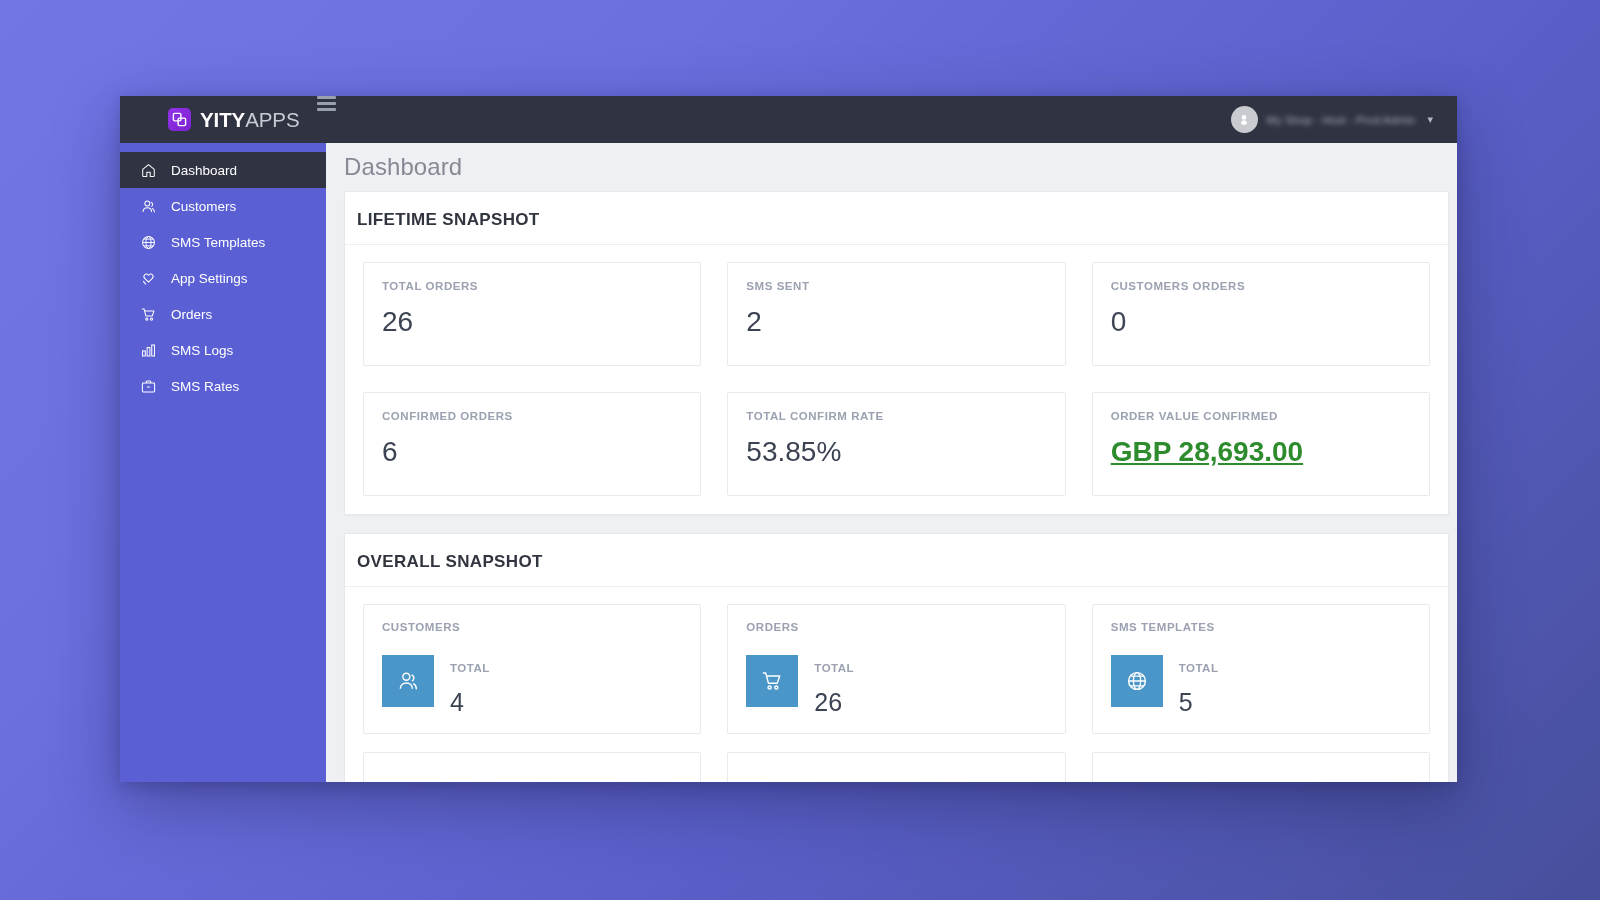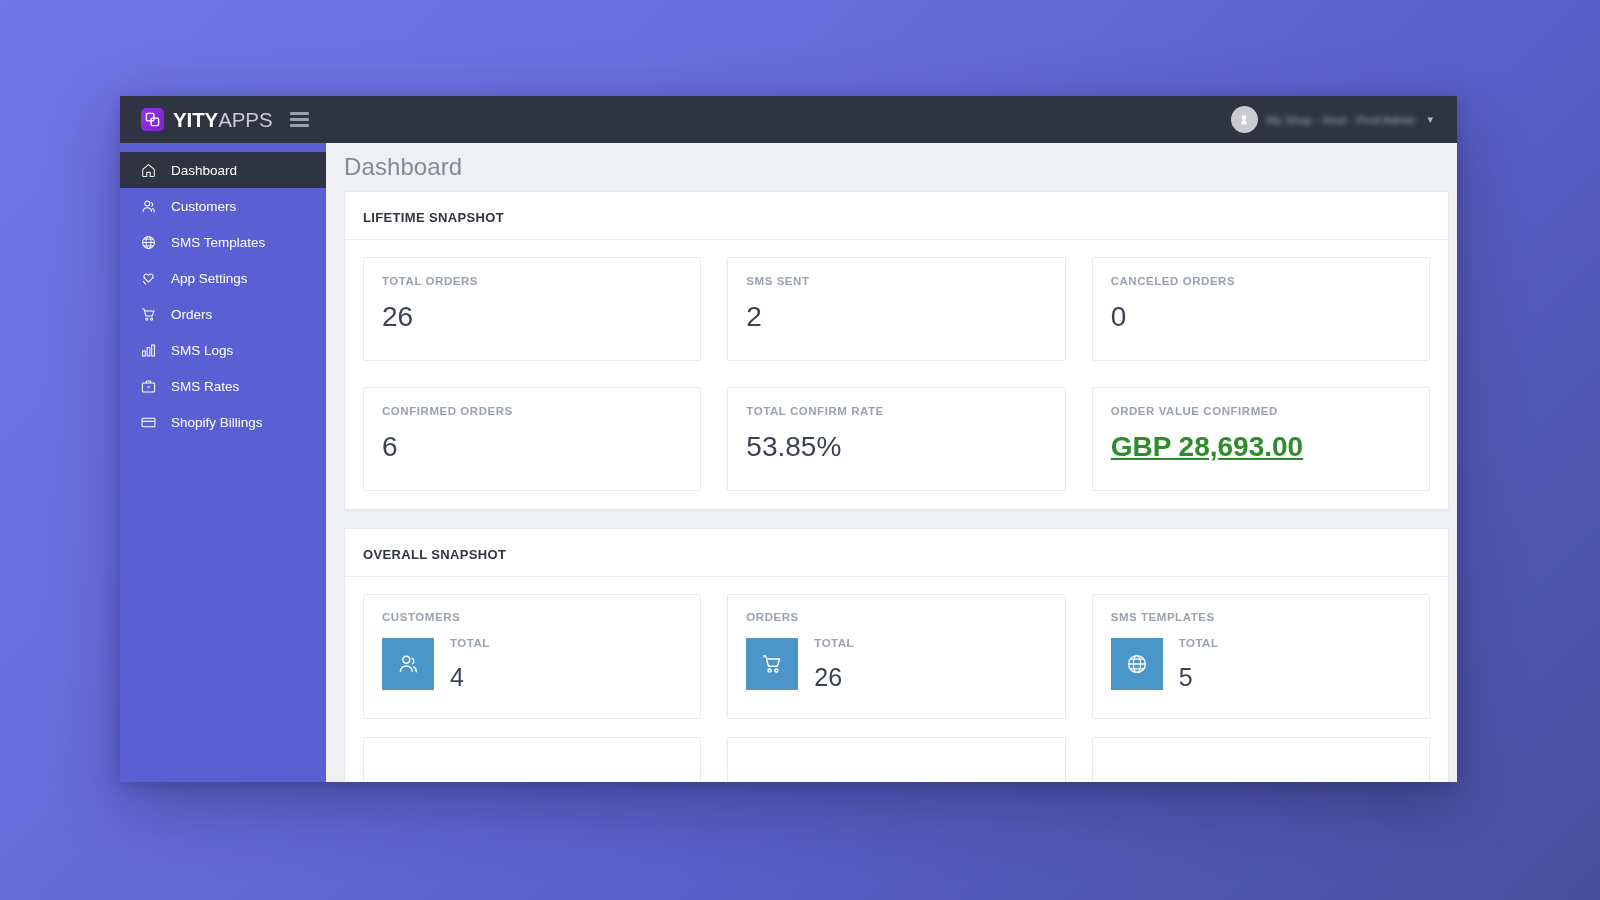--- a/index.html
+++ b/index.html
@@ -29,21 +29,21 @@
   }
 
   
   .topbar {
     position: absolute;
     left: 0; top: 0;
     width: 100%;
     height: 47px;
     background: #2f3342;
     display: flex;
-    align-items: center;
+    padding-left: 27px;
   }
 
   .brand {
     display: flex;
     align-items: center;
     padding-left: 21px;
     gap: 9px;
   }
 
   .brand-logo {
@@ -181,25 +181,25 @@
 
   .panel {
     background: #ffffff;
     margin: 0 8px 18px 18px;
     border: 1px solid #e6e8ec;
     border-radius: 2px;
     box-shadow: 0 1px 2px rgba(0,0,0,0.035);
   }
 
   .panel-title {
-    font-size: 13px;
+    font-size: 17px;
     font-weight: bold;
     color: #31353f;
     letter-spacing: 0.35px;
-    padding: 18px 20px 14px 18px;
+    padding: 18px 20px 14px 12px;
     border-bottom: 1px solid #edeef1;
   }
 
   .cards-grid {
     display: grid;
     grid-template-columns: repeat(3, 1fr);
     gap: 26px;
     padding: 17px 18px 18px 18px;
   }
 
@@ -253,21 +253,21 @@
   }
   .ov-tile {
     width: 52px;
     height: 52px;
     background: #4a96c8;
     display: flex;
     align-items: center;
     justify-content: center;
     flex: none;
   }
-  .ov-meta { display: flex; flex-direction: column; gap: 16px; }
+  .ov-meta { display: flex; flex-direction: column; gap: 16px; margin-top: 15px; }
   .ov-total-label {
     font-size: 11.5px;
     font-weight: bold;
     color: #9aa1b0;
     letter-spacing: 0.5px;
   }
   .ov-total-value {
     font-size: 25px;
     color: #3c4352;
     line-height: 1;
@@ -380,29 +380,20 @@
       <span class="nav-icon">
         <svg width="17" height="17" viewBox="0 0 20 20">
           <rect x="2.8" y="6" width="14.4" height="10.4" rx="1" fill="none" stroke="#ffffff" stroke-width="1.2"></rect>
           <path d="M7.4 6V4.4a1 1 0 0 1 1-1h3.2a1 1 0 0 1 1 1V6" fill="none" stroke="#ffffff" stroke-width="1.2"></path>
           <path d="M8.6 10.6h2.8" fill="none" stroke="#ffffff" stroke-width="1.2" stroke-linecap="round"></path>
         </svg>
       </span>
       <span class="nav-label">SMS Rates</span>
     </div>
 
-    <div class="nav-item">
-      <span class="nav-icon">
-        <svg width="17" height="17" viewBox="0 0 20 20">
-          <rect x="2.4" y="5" width="15.2" height="10" rx="1.3" fill="none" stroke="#ffffff" stroke-width="1.2"></rect>
-          <path d="M2.4 8.6h15.2" fill="none" stroke="#ffffff" stroke-width="1.4"></path>
-        </svg>
-      </span>
-      <span class="nav-label">Shopify Billings</span>
-    </div>
   </div>
 
   <div class="content">
 
     <div class="page-header">
       <h1 class="page-title">Dashboard</h1>
     </div>
 
     <div class="panel">
       <div class="panel-title">LIFETIME SNAPSHOT</div>
@@ -412,21 +403,21 @@
           <div class="stat-label">TOTAL ORDERS</div>
           <div class="stat-value">26</div>
         </div>
 
         <div class="stat-card">
           <div class="stat-label">SMS SENT</div>
           <div class="stat-value">2</div>
         </div>
 
         <div class="stat-card">
-          <div class="stat-label">CANCELED ORDERS</div>
+          <div class="stat-label">CUSTOMERS ORDERS</div>
           <div class="stat-value">0</div>
         </div>
 
         <div class="stat-card">
           <div class="stat-label">CONFIRMED ORDERS</div>
           <div class="stat-value">6</div>
         </div>
 
         <div class="stat-card">
           <div class="stat-label">TOTAL CONFIRM RATE</div>

